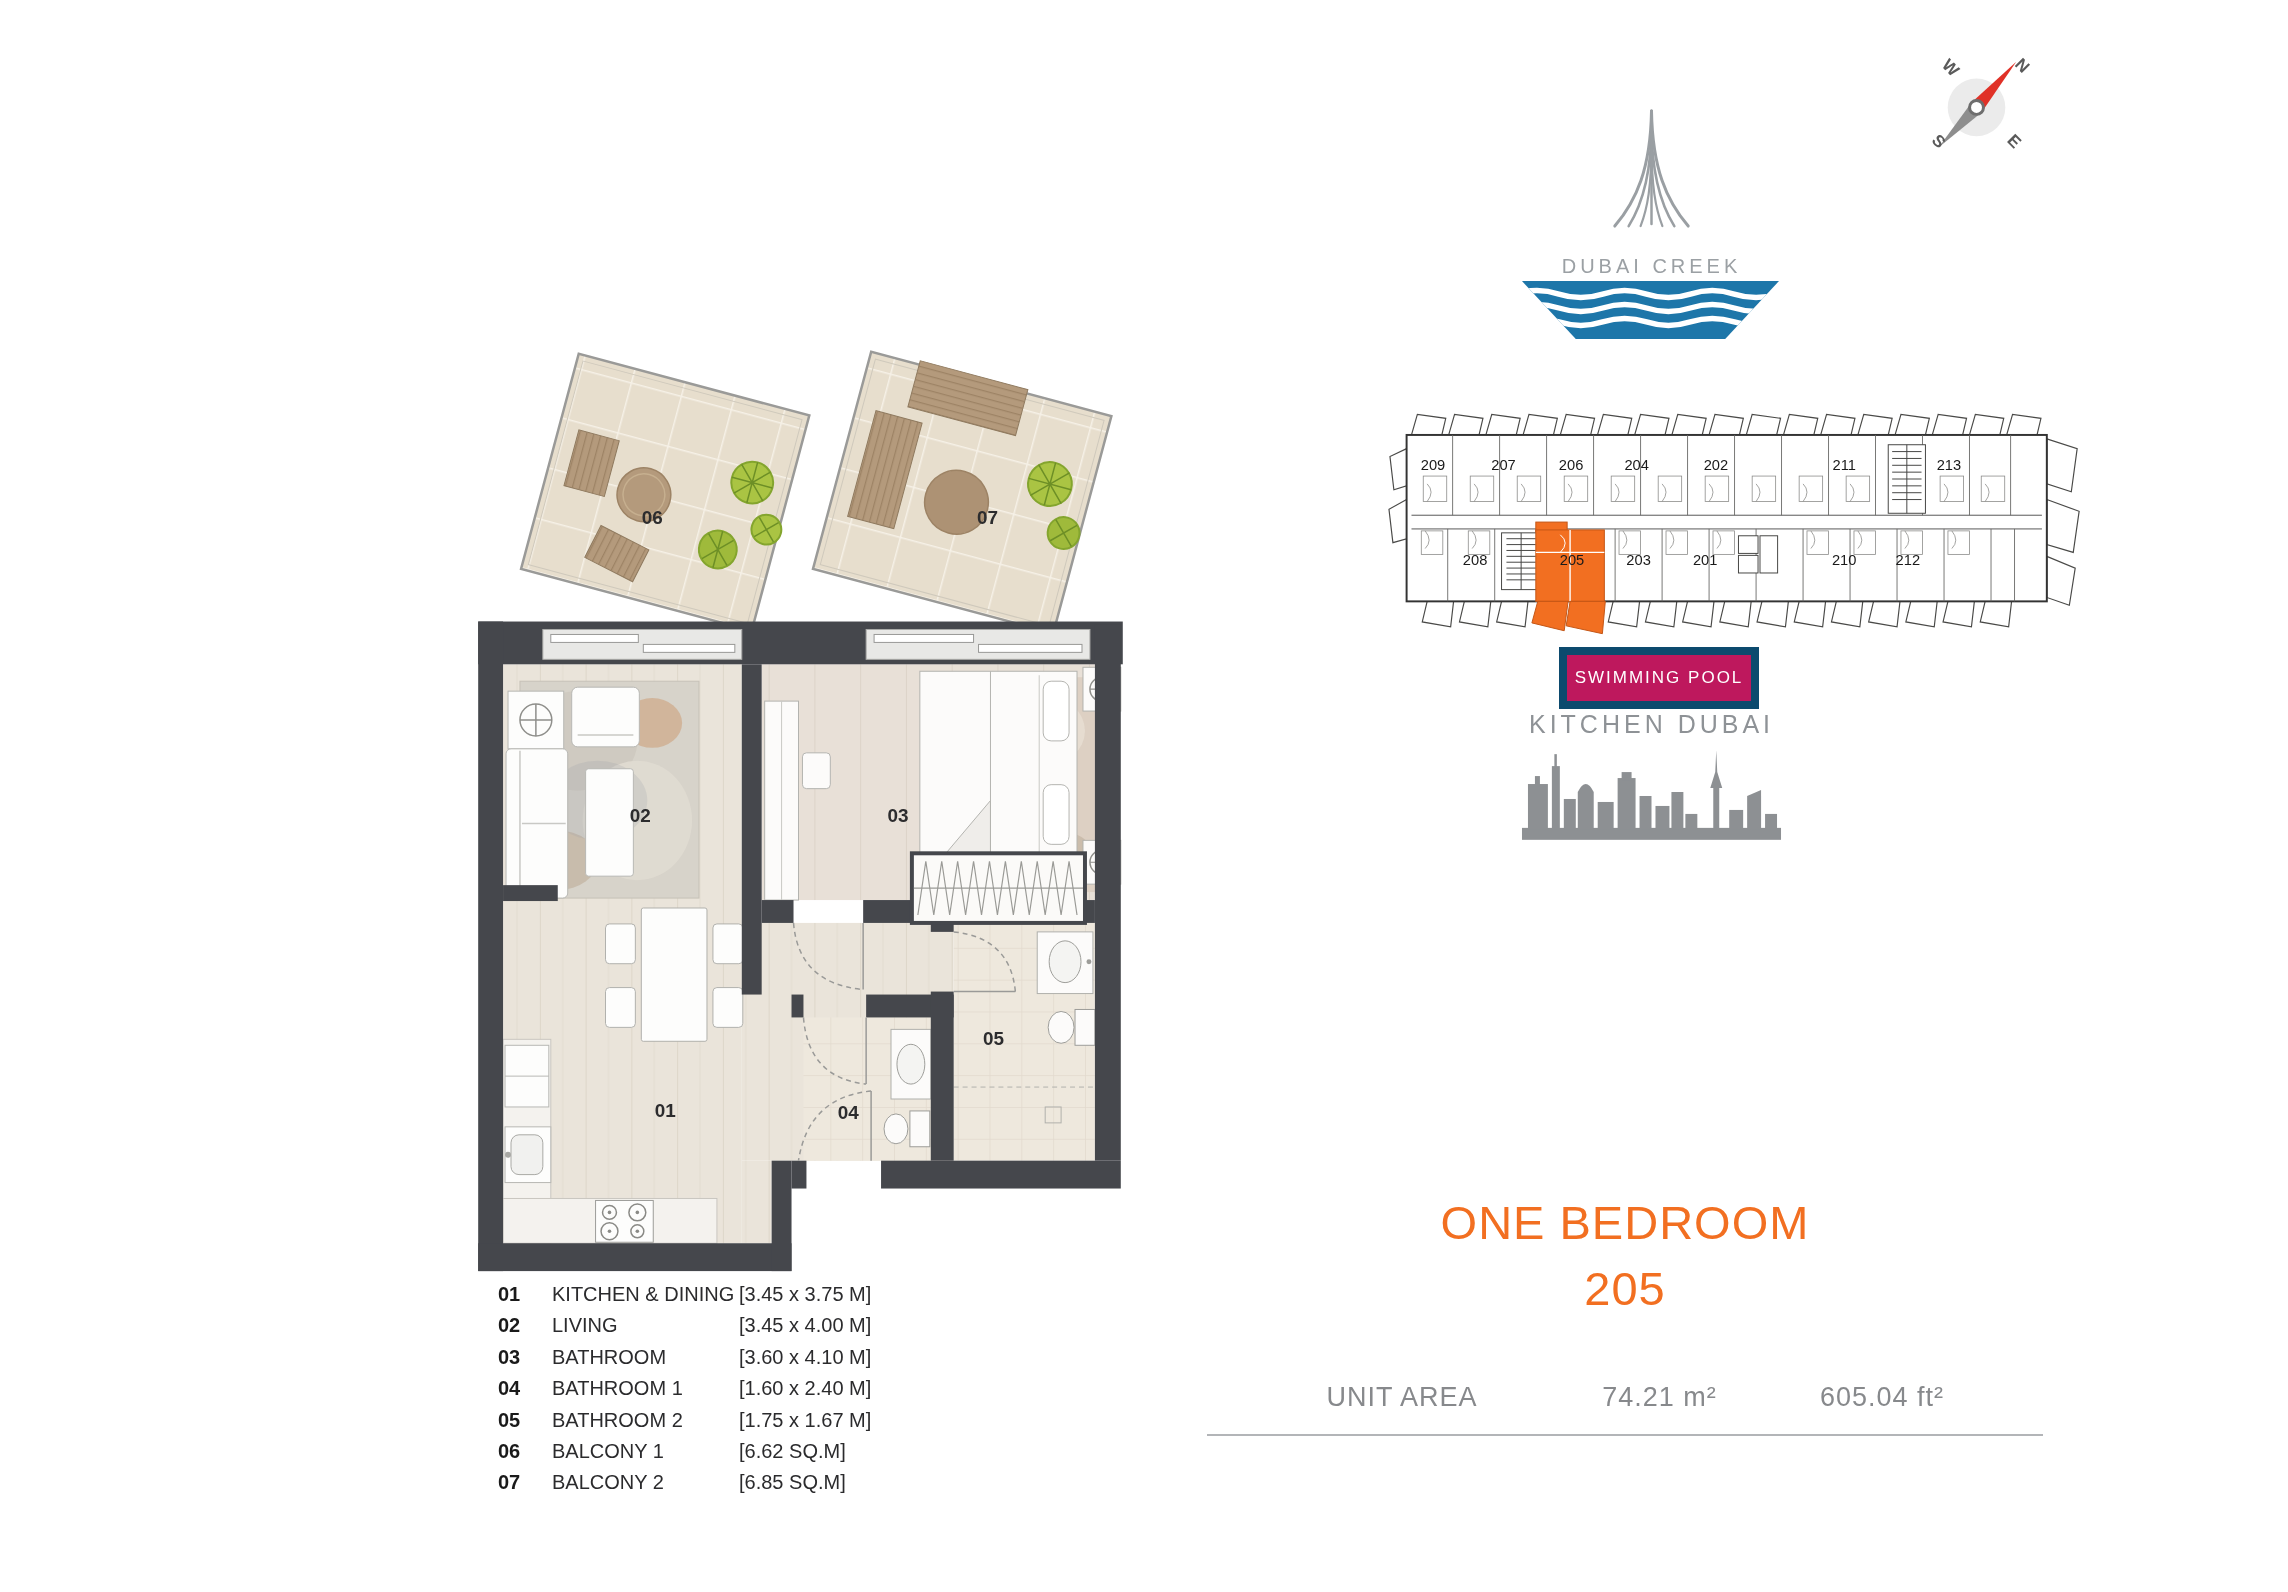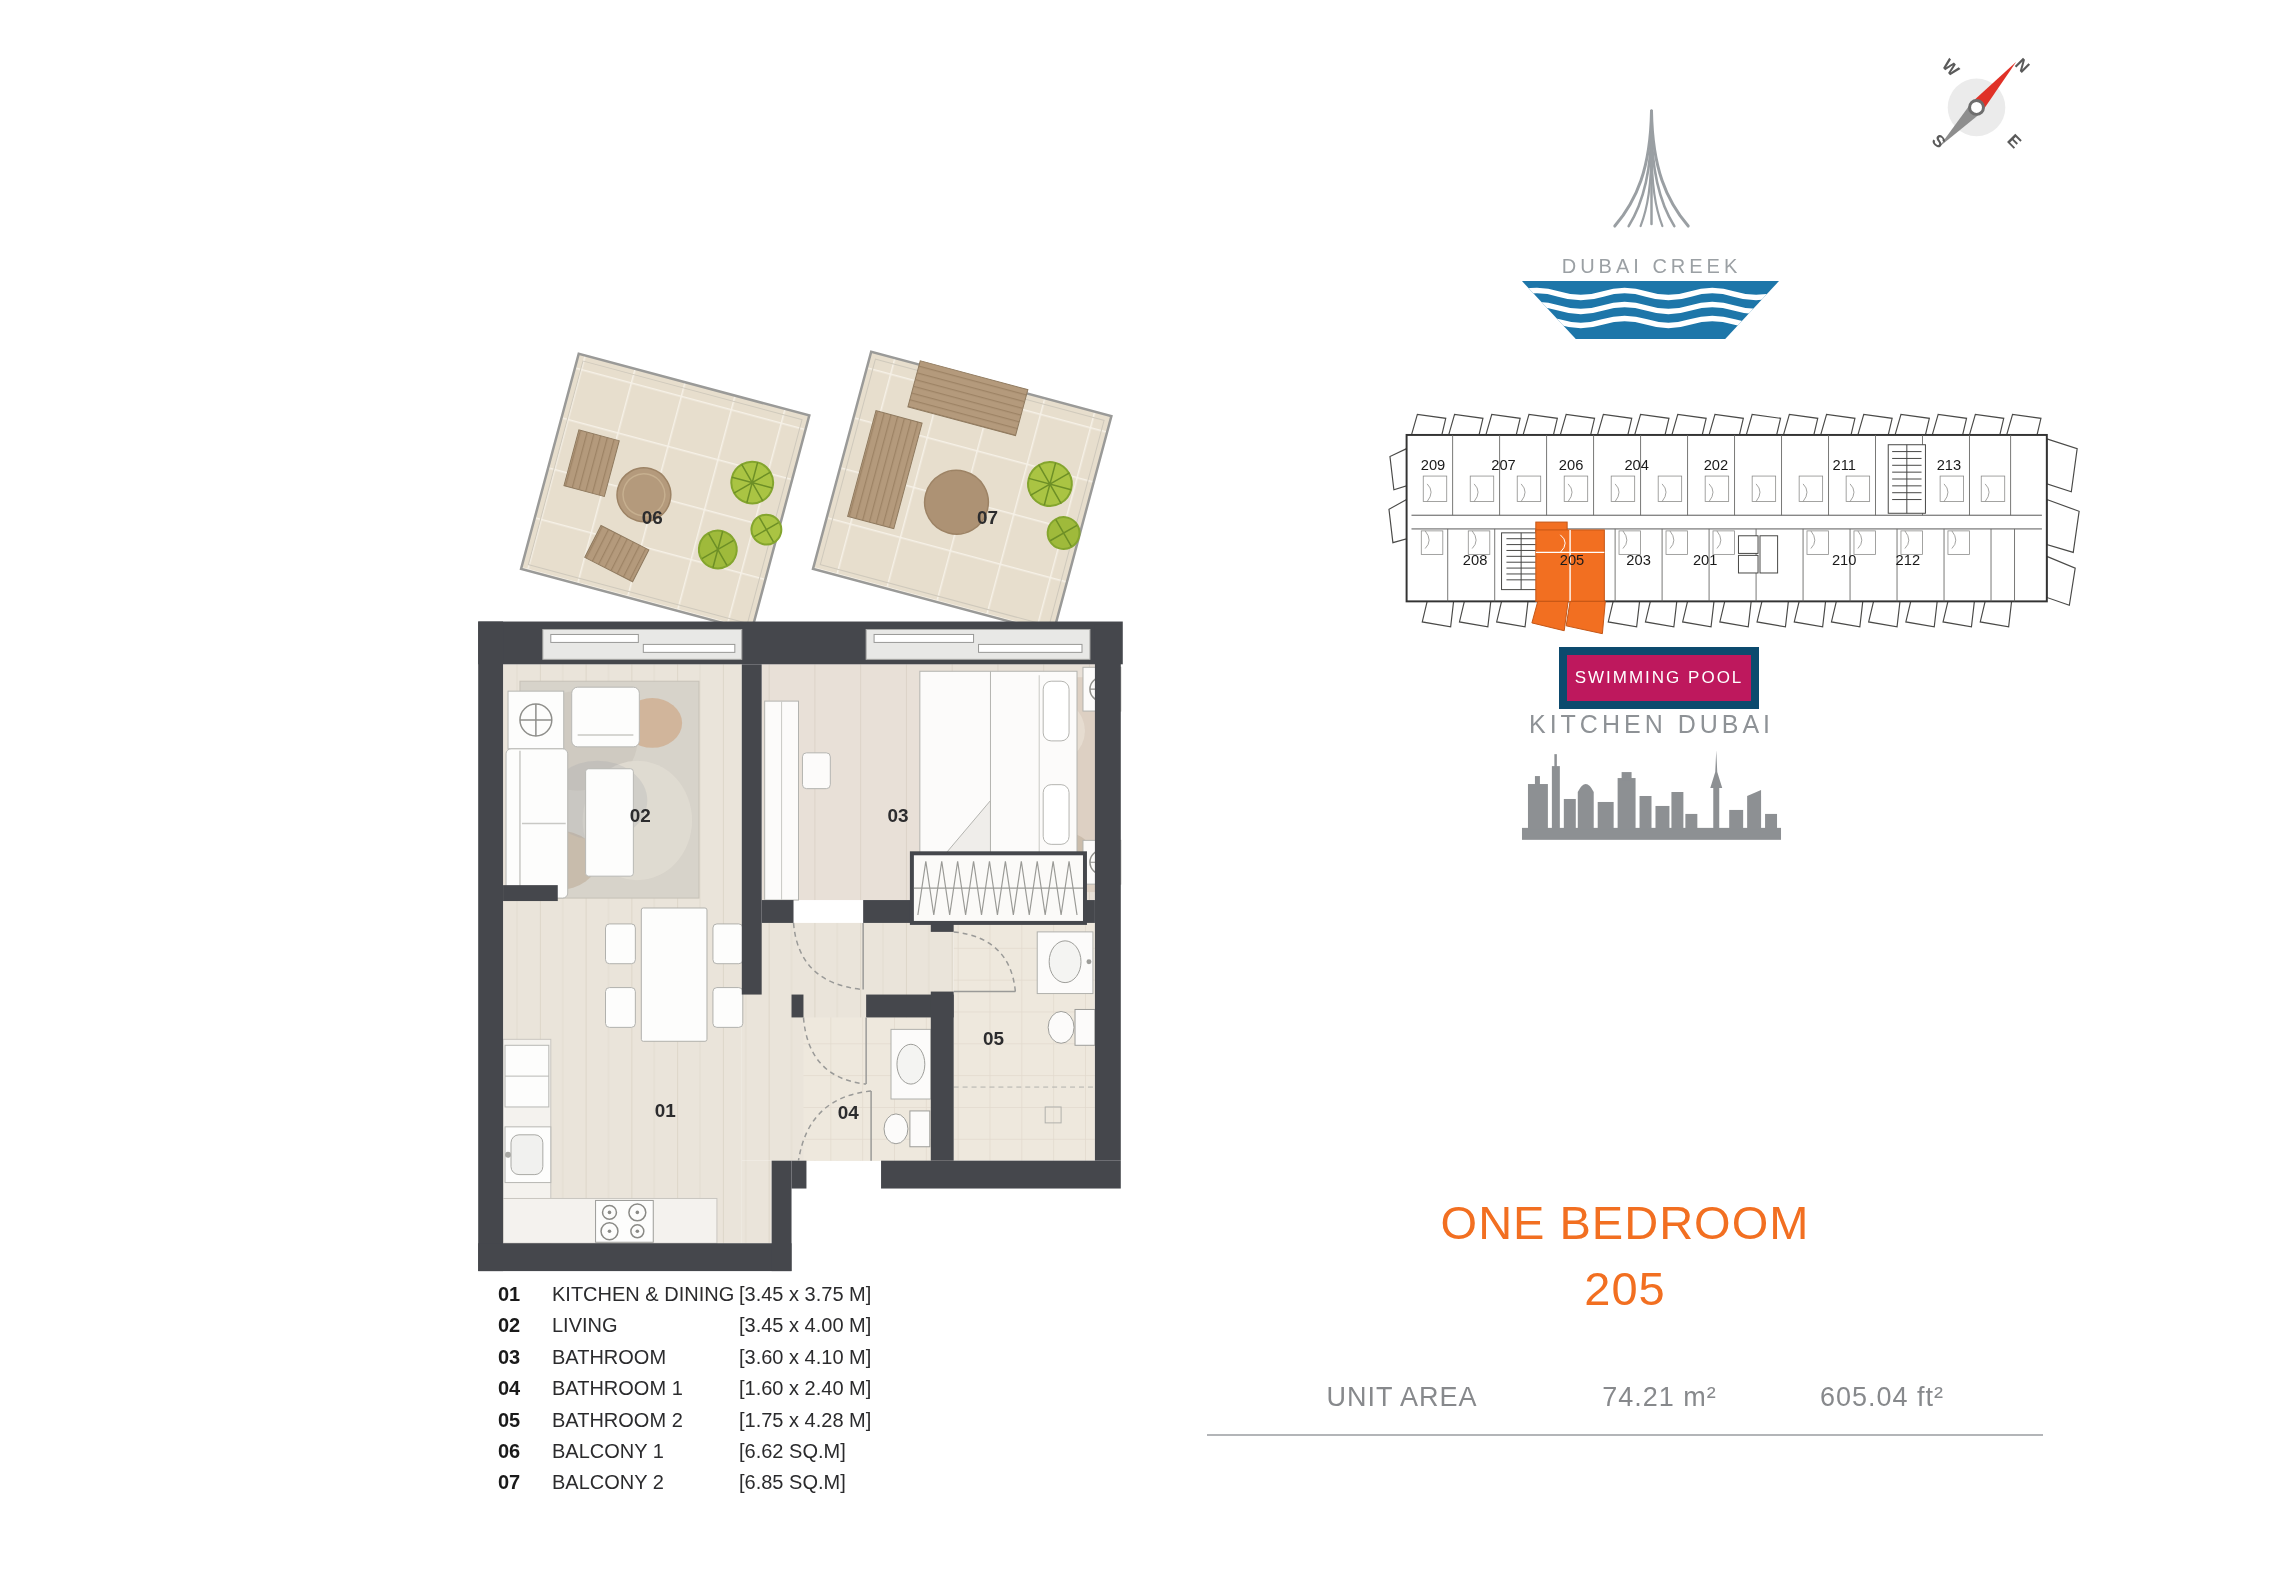--- a/index.html
+++ b/index.html
@@ -256,21 +256,21 @@
       <span>[3.60 x 4.10 M]</span>
     </div>
     <div class="legend-row">
       <span class="legend-num">04</span>
       <span>BATHROOM 1</span>
       <span>[1.60 x 2.40 M]</span>
     </div>
     <div class="legend-row">
       <span class="legend-num">05</span>
       <span>BATHROOM 2</span>
-      <span>[1.75 x 4.28 M]</span>
+      <span>[1.75 x 1.67 M]</span>
     </div>
     <div class="legend-row">
       <span class="legend-num">06</span>
       <span>BALCONY 1</span>
       <span>[6.62 SQ.M]</span>
     </div>
     <div class="legend-row">
       <span class="legend-num">07</span>
       <span>BALCONY 2</span>
       <span>[6.85 SQ.M]</span>

